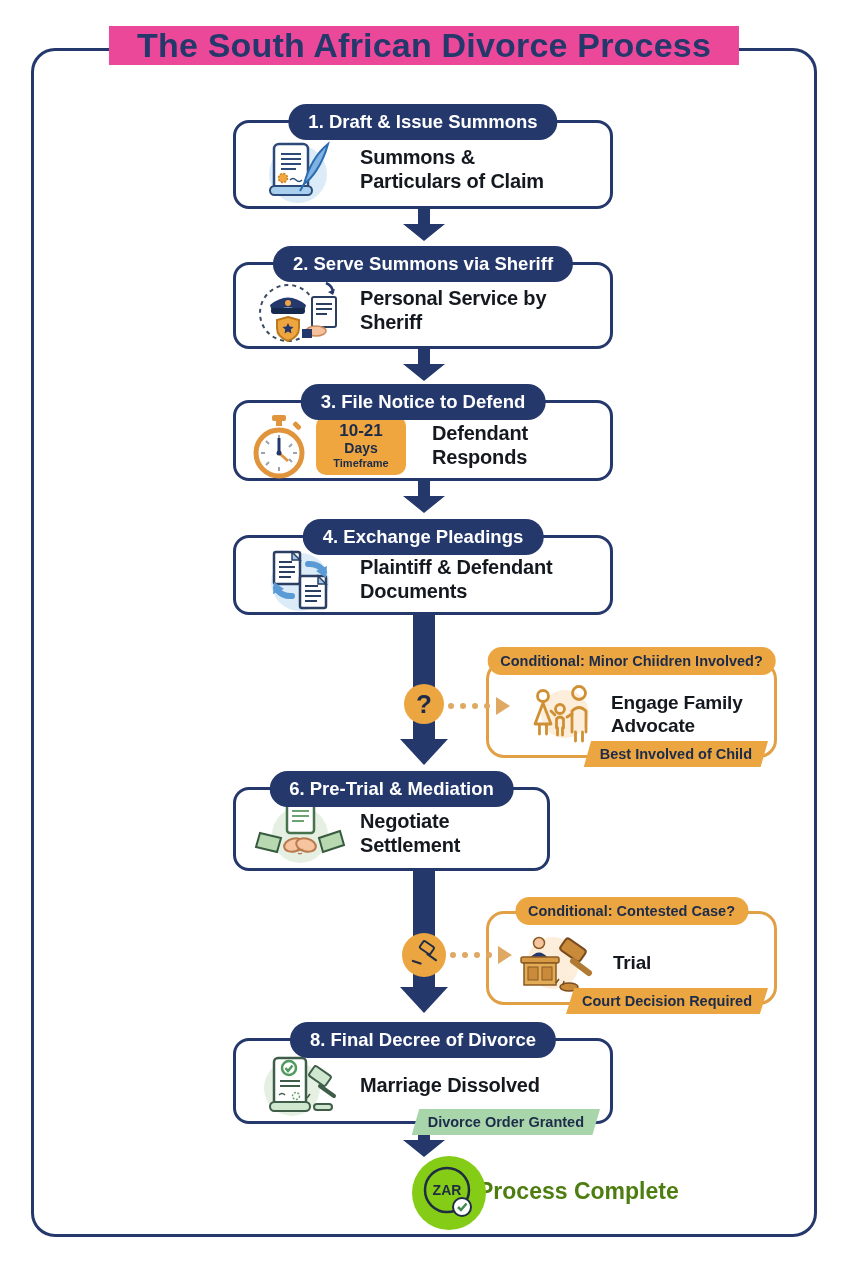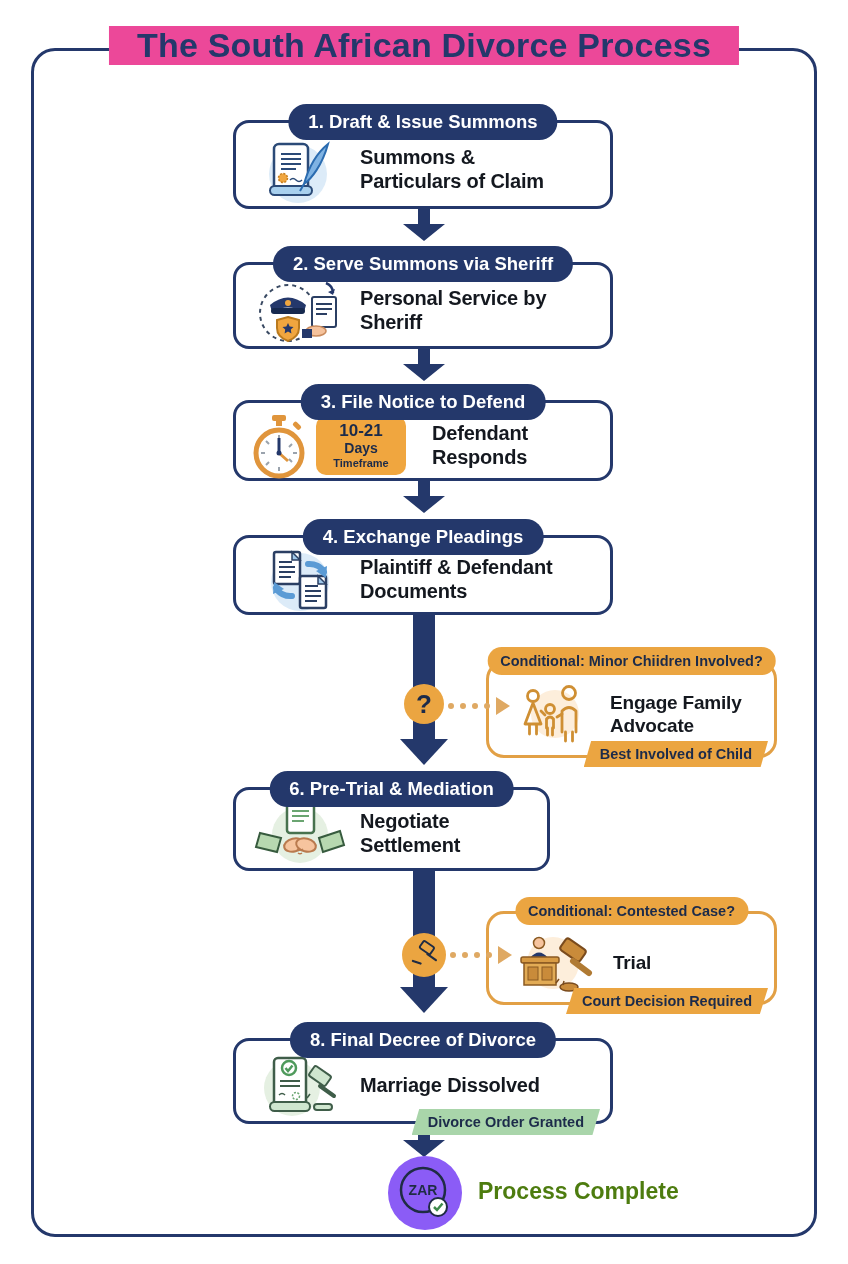--- a/index.html
+++ b/index.html
@@ -45,22 +45,22 @@
   .dot{width:6px;height:6px;border-radius:50%;background:#dfa963;}
   .dhead{width:0;height:0;border-top:9px solid transparent;border-bottom:9px solid transparent;
          border-left:14px solid #dfa963;}
   
   .tbadge{background:#f0a63f;border-radius:10px;text-align:center;color:#1c2b4a;
           padding:6px 10px;line-height:1.1;min-width:70px;}
   .tbadge .l1{font-weight:bold;font-size:17px;}
   .tbadge .l2{font-weight:bold;font-size:14px;}
   .tbadge .l3{font-weight:bold;font-size:11px;}
   
-  .medal{position:absolute;left:388px;top:1156px;width:74px;height:74px;border-radius:50%;
-         background:#8b5cf6;z-index:2;}
+  .medal{position:absolute;left:412px;top:1156px;width:74px;height:74px;border-radius:50%;
+         background:#84cc16;z-index:2;}
   .final-label{position:absolute;left:478px;top:1178px;font-size:23px;font-weight:bold;color:#4d7c0f;}
   .iconwrap{flex:0 0 auto;display:flex;align-items:center;justify-content:center;}
 </style>
 </head>
 <body>
 
 <div class="canvas">
 
   <div class="frame"></div>
   <div class="title">The South African Divorce Process</div>
@@ -180,21 +180,21 @@
   <div class="dots" style="left:448px;top:697px">
     <span class="dot"></span>
       <span class="dot"></span>
       <span class="dot"></span>
       <span class="dot"></span>
     <span class="dhead"></span>
   </div>
 
   <div class="box cond" style="left:486px;top:661px;width:291px;height:97px">
     <div class="pill pill-orange">Conditional: Minor Chiidren Involved?</div>
-    <div class="content" style="padding-left:30px;gap:25px">
+    <div class="content" style="padding-left:40px;gap:16px">
       <div class="iconwrap">
         <svg width="66" height="62" viewBox="0 0 66 62">
           <circle cx="36" cy="30" r="24" fill="#fdeedb"></circle>
           <g stroke="#cf8f33" stroke-width="2.8" fill="none" stroke-linecap="round" stroke-linejoin="round">
             <circle cx="14" cy="12" r="5.5"></circle>
             <path d="M14 19l-8 21h16z"></path>
             <path d="M10.5 41v9M17.5 41v9"></path>
             <circle cx="50" cy="9" r="6.5"></circle>
             <path d="M43 48V27q7-7 14 0v21"></path>
             <path d="M46.5 48v9M53.5 48v9"></path>

